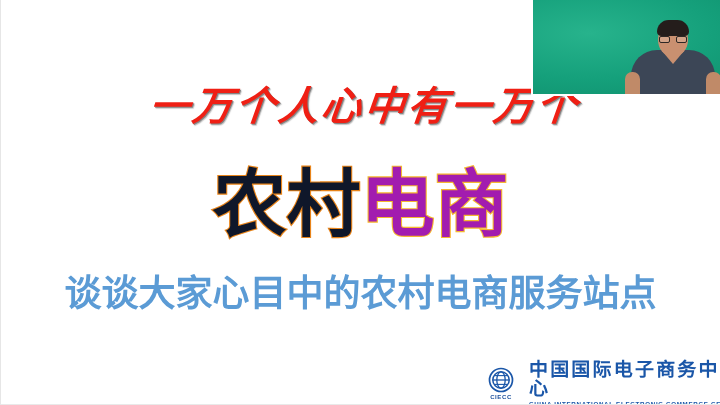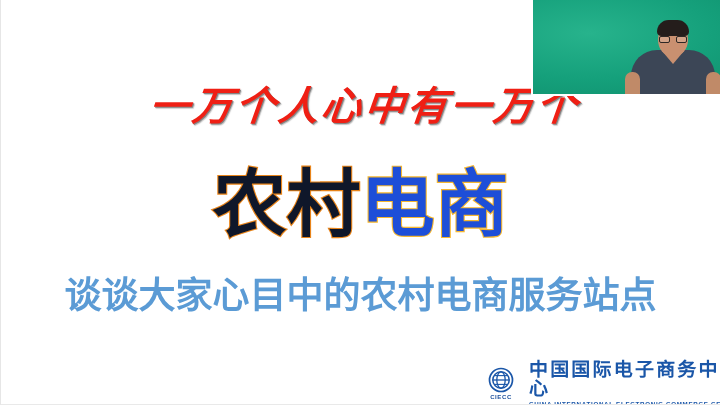--- a/index.html
+++ b/index.html
@@ -63,34 +63,34 @@
     letter-spacing: 0px;
     pointer-events: none;
   }
   .main-title .seg-blue {
     color: #0f172a;
     -webkit-text-stroke: 2.2px #e8841a;
     paint-order: stroke fill;
     text-shadow: 0 0 0 #e8841a;
   }
   .main-title .seg-red {
-    color: #1d4ed8;
+    color: #a21caf;
     -webkit-text-stroke: 2.2px #f5b731;
     paint-order: stroke fill;
   }
 
   
   .subtitle {
     position: absolute;
     left: 0;
     right: 0;
     top: 276px;
     text-align: center;
     white-space: nowrap;
-    font-family: Liberation Serif, serif;
+    font-family: Liberation Mono, monospace;
     font-size: 37px;
     font-weight: 700;
     color: #5b9bd5;
     letter-spacing: 0px;
     line-height: 1.1;
     pointer-events: none;
   }
 
   
   .pip-video {

